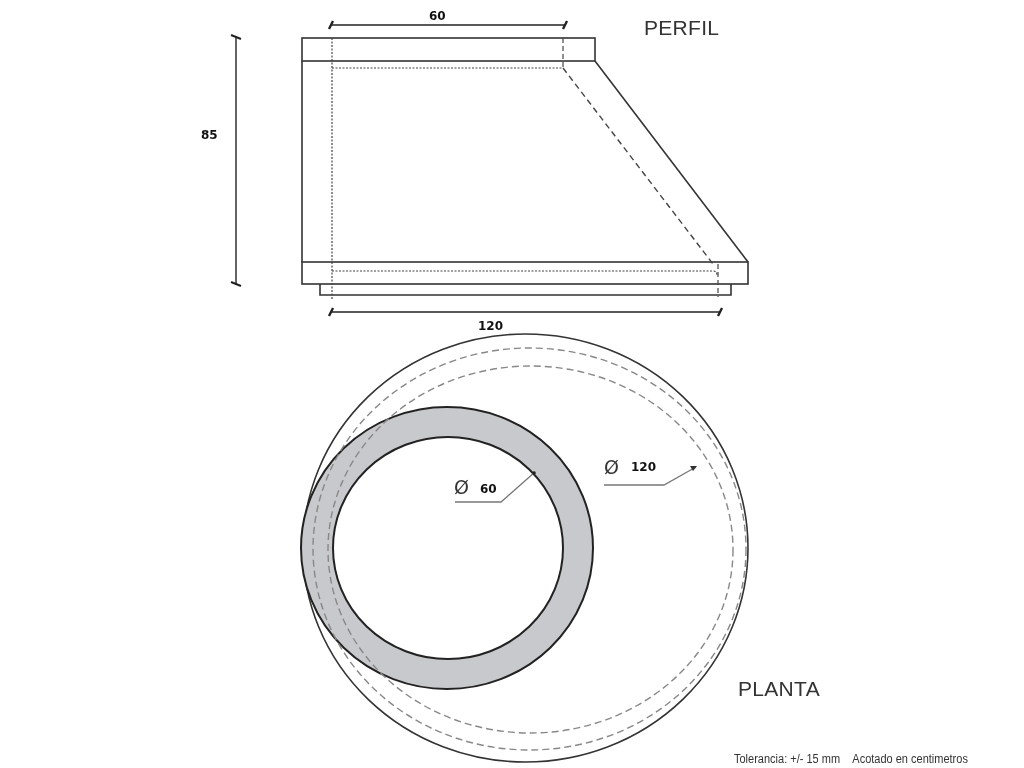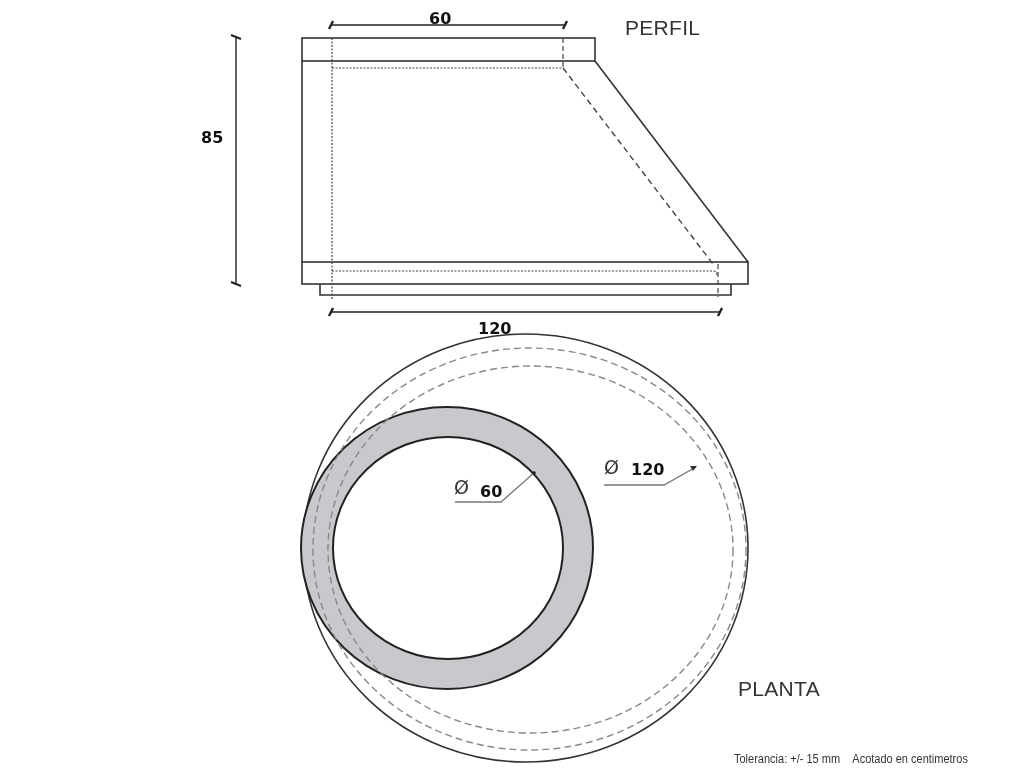--- a/index.html
+++ b/index.html
@@ -1,19 +1,19 @@
 <!DOCTYPE html>
 <html><head>
   <meta charset="utf-8">
   <style>
     html, body { margin: 0; padding: 0; background: #ffffff; }
     body { width: 1024px; height: 768px; position: relative; overflow: hidden; font-family: "Liberation Sans", sans-serif; }
     svg { position: absolute; left: 0; top: 0; }
     .lbl { position: absolute; color: #333333; white-space: nowrap; }
-    .dim { font-family: "DejaVu Sans", sans-serif; font-weight: bold; font-size: 16px; color: #111; }
+    .dim { font-family: "DejaVu Sans", sans-serif; font-weight: bold; font-size: 12px; color: #111; }
     .title { font-family: "Liberation Sans", sans-serif; font-size: 21px; color: #333; letter-spacing: 0.3px; }
     .note { font-family: "Liberation Sans", sans-serif; font-size: 12.5px; color: #333; transform: scaleX(0.88); transform-origin: left top; }
     .diam { position: absolute; font-family: "DejaVu Sans", sans-serif; font-size: 19px; color: #333; }
   </style>
 </head>
 <body>
 
 <svg width="1024" height="768" viewBox="0 0 1024 768">
 
   <g stroke="#333" stroke-width="1.6" fill="none">
@@ -72,21 +72,21 @@
     <circle cx="534" cy="473" r="1.8" fill="#222"></circle>
     <polyline points="604,485 664,485 696,467" fill="none" stroke="#777" stroke-width="1.3"></polyline>
     <path d="M697 466 L690 466 L693 471 Z" fill="#333"></path>
   </g>
 </svg>
 
 <div class="lbl dim" style="left:429px; top:9px;">60</div>
 <div class="lbl dim" style="left:478px; top:319px;">120</div>
 <div class="lbl dim" style="left:201px; top:128px;">85</div>
 
-<div class="lbl title" style="left:625px; top:16px;">PERFIL</div>
+<div class="lbl title" style="left:644px; top:16px;">PERFIL</div>
 <div class="lbl title" style="left:738px; top:669px;margin-top:8px;">PLANTA</div>
 
 <div class="diam" style="left:454px; top:476px;">Ø</div>
 <div class="lbl dim" style="left:480px; top:482px;">60</div>
 
 <div class="diam" style="left:604px; top:456px;">Ø</div>
 <div class="lbl dim" style="left:631px; top:460px;">120</div>
 
 <div class="lbl note" style="left:734px; top:752px;">
   <span>Tolerancia: +/- 15 mm</span>&nbsp;&nbsp;&nbsp;&nbsp;<span>Acotado en centimetros</span>

